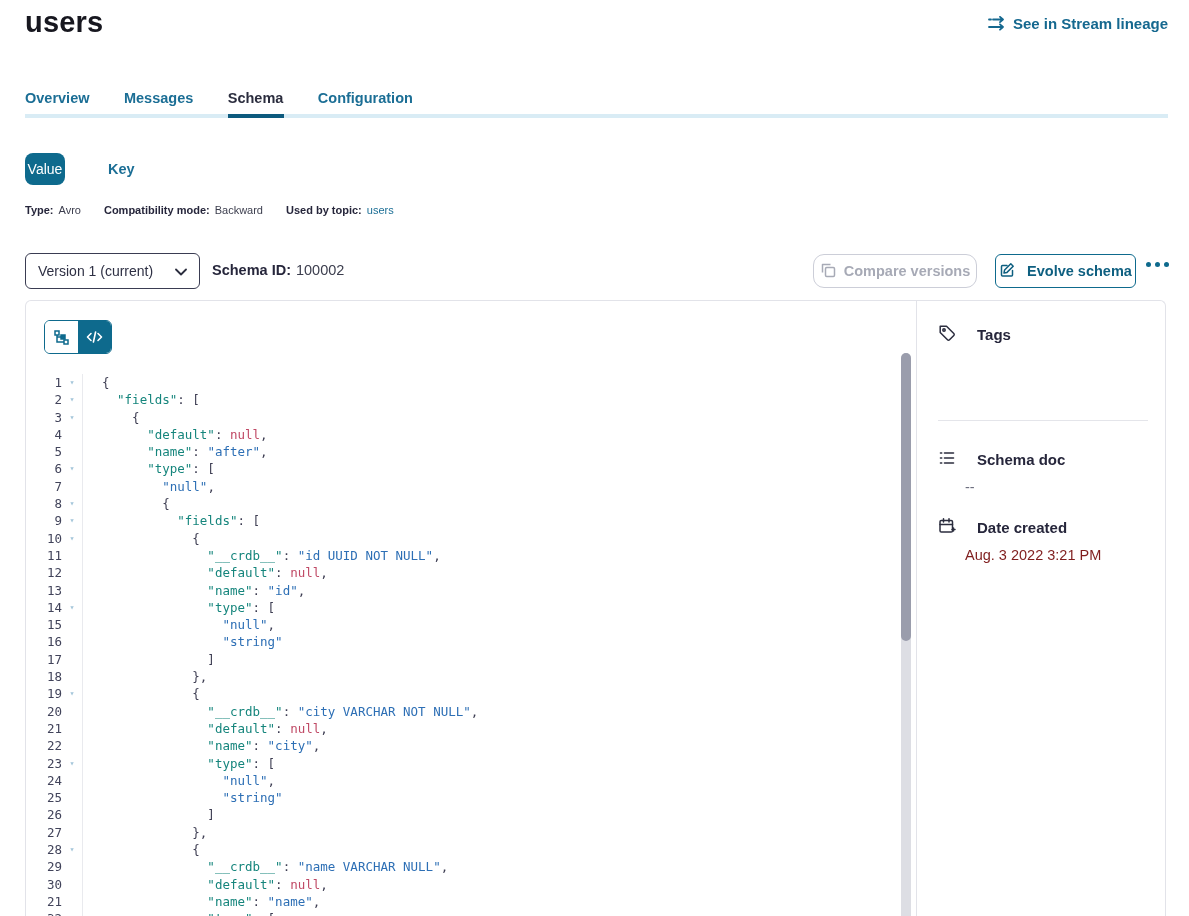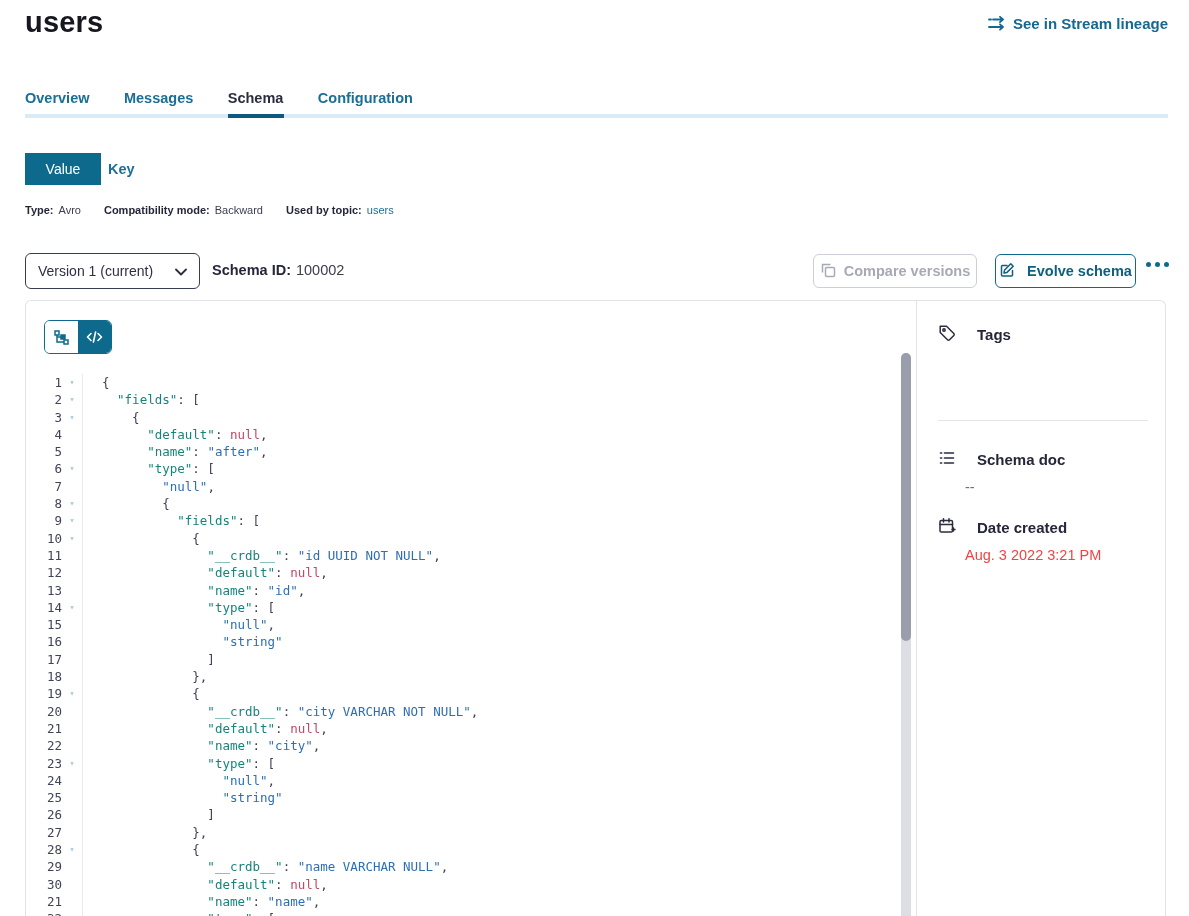--- a/index.html
+++ b/index.html
@@ -13,36 +13,36 @@
   .lineage-link { position:absolute; right:21px; top:15px; display:flex; align-items:center; gap:7px;
     color:#15688f; font-size:15px; font-weight:700; cursor:pointer; }
   .lineage-link svg { display:block; }
   
   .tabs-row { position:absolute; left:25px; top:89px; }
   .tab { display:inline-block; margin-right:30px; font-size:14.5px; font-weight:600; color:#1b6e95; cursor:pointer; }
   .tab.active { color:#2b2d3e; }
   .tab-track { position:absolute; left:25px; width:1143px; top:114px; height:4px; background:#d9ecf5; }
   .tab-indicator { position:absolute; top:114px; height:4px; background:#0d5a7e; }
   
-  .value-btn { position:absolute; left:25px; top:153px; width:76px; height:32px; background:#0e6a8d; color:#fff;
-    border:none; border-radius:0; font-size:14px; font-family:inherit; cursor:pointer; }
+  .value-btn { position:absolute; left:25px; top:153px; width:40px; height:32px; background:#0e6a8d; color:#fff;
+    border:none; border-radius:8px; font-size:14px; font-family:inherit; cursor:pointer; }
   .key-link { position:absolute; left:108px; top:161px; font-size:14.5px; font-weight:600; color:#1b6e95; cursor:pointer; }
   
   .meta-row { position:absolute; left:25px; top:204px; display:flex; gap:23px; font-size:11px; }
   .meta-pair { display:flex; gap:5px; align-items:baseline; }
   .meta-lbl { font-weight:700; color:#26263b; }
   .meta-val { color:#3c3e4e; }
   .meta-link { color:#1b6e95; cursor:pointer; }
   
   .version-select { position:absolute; left:25px; top:253px; width:175px; height:36px; border:1px solid #3a3c52;
     border-radius:6px; background:#fff; display:flex; align-items:center; justify-content:space-between;
     padding:0 12px; font-size:14px; color:#2e3044; cursor:pointer; }
   .schemaid-wrap { position:absolute; left:212px; top:262px; font-size:14.5px; display:flex; gap:5px; }
   .btn-compare { position:absolute; left:813px; top:254px; width:164px; height:34px; border:1px solid #ccced8;
-    border-radius:6px; background:#fff; color:#a7aab6; font-size:14.5px; font-weight:700; font-family:inherit;
+    border-radius:11px; background:#fff; color:#a7aab6; font-size:14.5px; font-weight:700; font-family:inherit;
     display:flex; align-items:center; justify-content:center; gap:8px; }
   .btn-evolve { position:absolute; left:995px; top:254px; width:141px; height:34px; border:1.5px solid #0e6a8d;
     border-radius:6px; background:#fff; color:#0e5f80; font-size:14.5px; font-weight:700; font-family:inherit;
     display:flex; align-items:center; justify-content:center; gap:12px; cursor:pointer; }
   .more-dots { position:absolute; left:1146px; top:262px; display:flex; gap:4px; cursor:pointer; }
   .more-dots i { width:5px; height:5px; border-radius:50%; background:#0e6a8d; }
   
   .main-panel { position:absolute; left:25px; top:300px; width:1141px; height:617px;
     border:1px solid #e2e3e9; border-bottom:none; border-radius:6px 6px 0 0; background:#fff; }
   .editor-pane { position:absolute; left:0; top:0; width:891px; height:100%; border-right:1px solid #e2e3e9; }
@@ -66,21 +66,21 @@
   .side-pane { position:absolute; left:892px; top:0; width:248px; height:100%; }
   .sb-head { display:flex; align-items:center; gap:21px; color:#26263b; font-size:15px; font-weight:700; }
   .sb-head svg { color:#2b2d3e; flex:none; }
   .sec-tags { position:absolute; left:20px; top:23px; right:18px; }
   .tags-input { margin:17px 0 0 27px; display:block; width:190px; border:none; border-bottom:1px solid #43455c;
     font-size:15px; font-family:inherit; color:#3f4152; padding:2px 0 6px 0; background:transparent; outline:none; }
   .tags-input::placeholder { color:#9fa1ae; }
   .sec-divider { position:absolute; left:20px; top:119px; right:18px; height:1px; background:#e4e5ea; }
   .sec-doc { position:absolute; left:20px; top:148px; right:18px; }
   .sec-created { position:absolute; left:20px; top:216px; right:18px; }
-  .sb-val { margin:9px 0 0 27px; font-size:14.5px; color:#ef4444; }
+  .sb-val { margin:9px 0 0 27px; font-size:14.5px; color:#7f1d1d; }
   .sb-val.dim { color:#6e7080; }
 </style>
 </head>
 <body>
 
 <div class="app">
 
   <h1 class="page-title">users</h1>
   <div class="lineage-link">
     <span>

